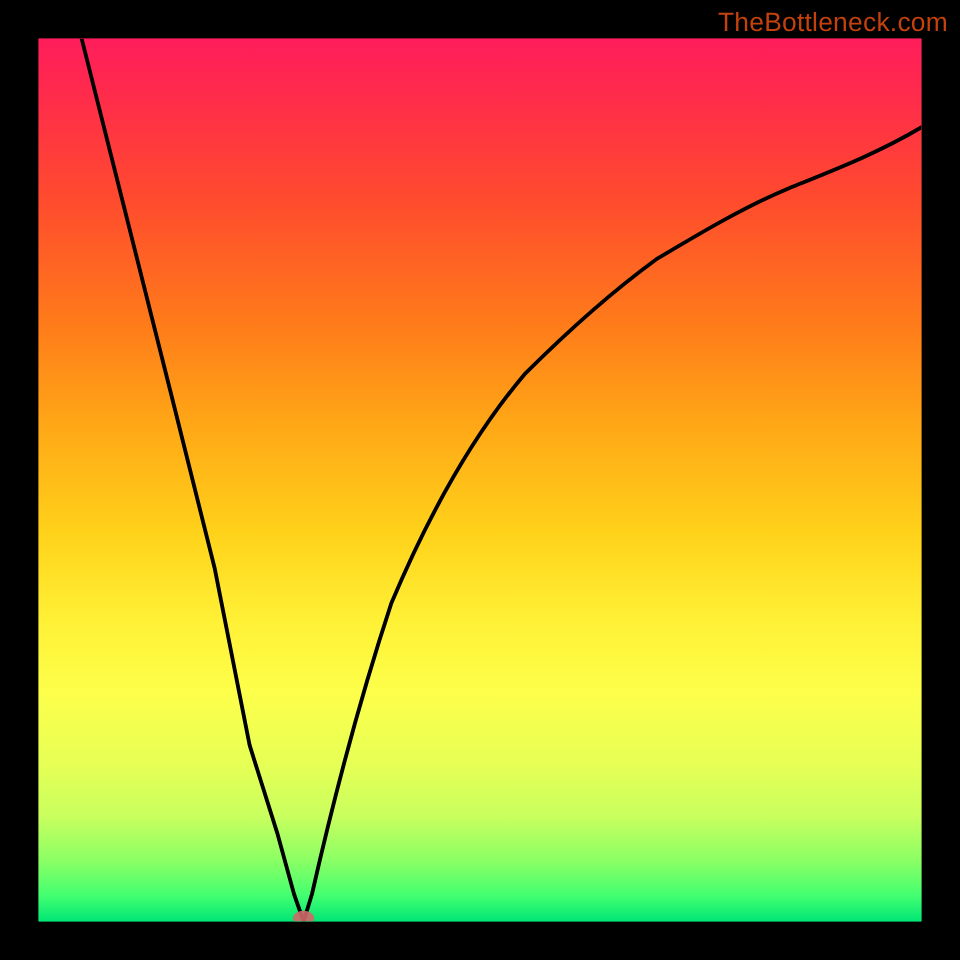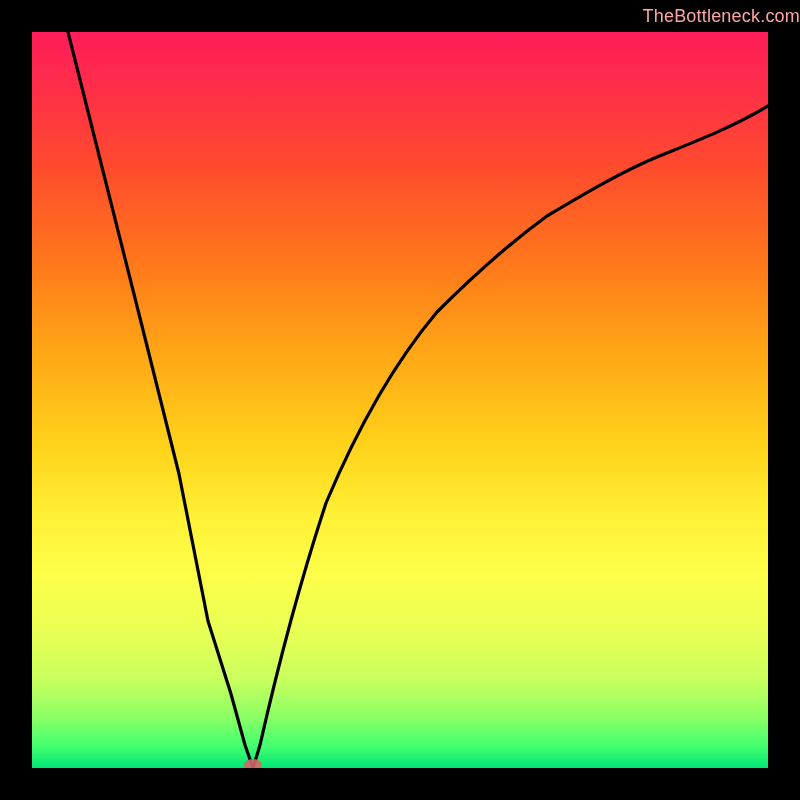--- a/index.html
+++ b/index.html
@@ -13,23 +13,23 @@
   }
   .frame {
     position: relative;
     width: 800px;
     height: 800px;
     background: #000;
   }
   .watermark {
     position: absolute;
     top: 6px;
-    right: 0;
-    color: #fca5a5;
-    font-size: 18px;
+    right: 10px;
+    color: #c2410c;
+    font-size: 22px;
     font-weight: 400;
     letter-spacing: 0.2px;
     z-index: 10;
     user-select: none;
   }
   .plot-area {
     position: absolute;
     left: 32px;
     top: 32px;
     width: 736px;

